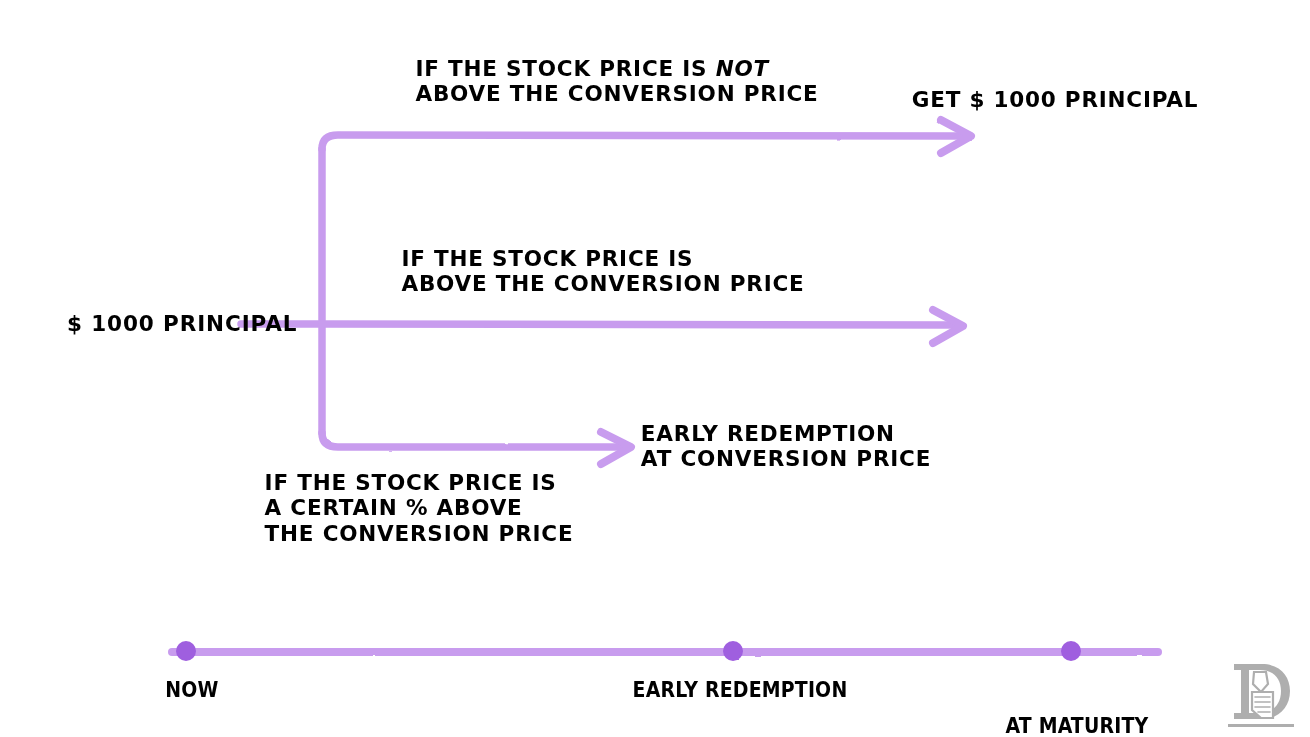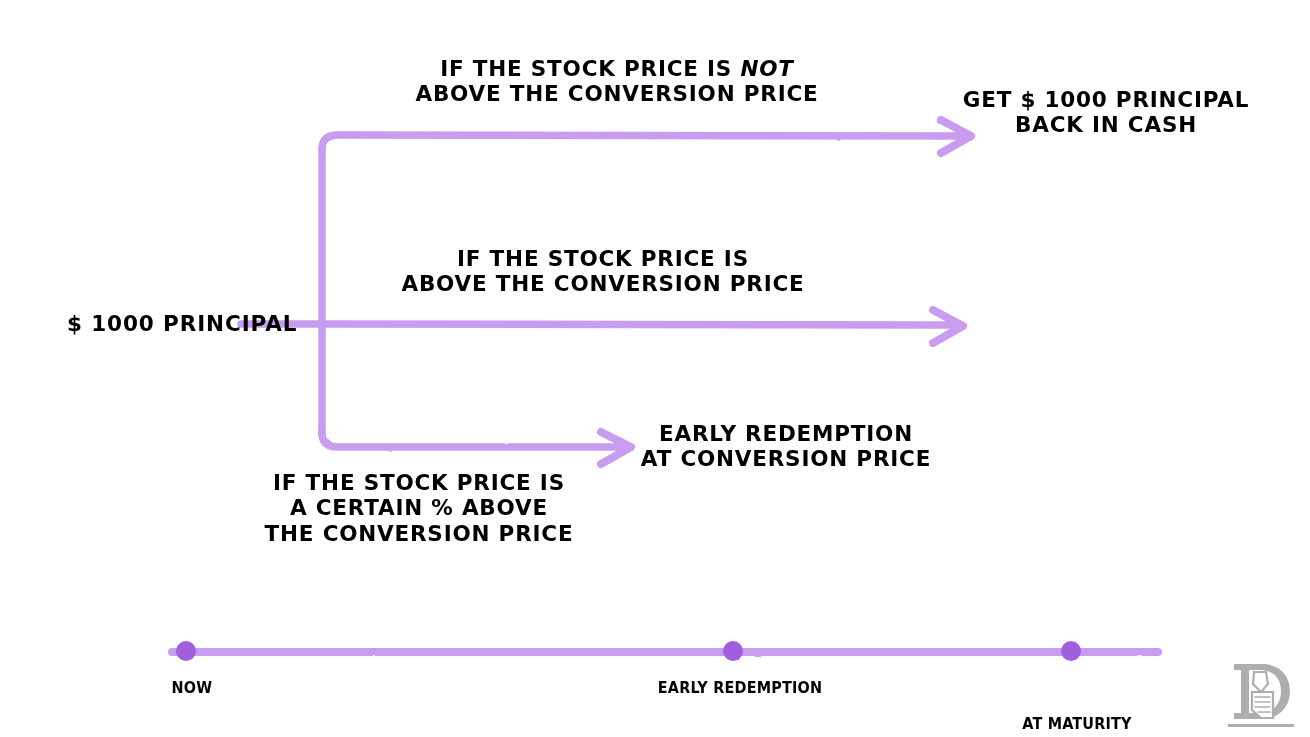--- a/index.html
+++ b/index.html
@@ -34,35 +34,35 @@
     position: absolute;
     color: #000000;
     font-family: "DejaVu Sans", sans-serif;
     font-weight: bold;
     letter-spacing: 0.6px;
     line-height: 1.18;
     white-space: pre;
     text-transform: uppercase;
   }
 
-  .label.ctr { text-align: center; transform: translateX(-50%); }
+  .label.ctr { transform: translateX(-50%); }
   .label.lft { text-align: left; margin-left: 29px; }
 
   .branch-note { font-size: 21.5px; letter-spacing: 0.8px; }
   .outcome     { font-size: 21.5px; letter-spacing: 0.8px; }
   .principal   { font-size: 21.5px; letter-spacing: 0.9px; }
 
   .ital { font-style: italic; }
 
   .tl-label {
     position: absolute;
     color: #000000;
     font-family: "DejaVu Sans Condensed", "DejaVu Sans", sans-serif;
     font-weight: bold;
-    font-size: 16px;
+    font-size: 21px;
     letter-spacing: 0.2px;
     text-align: center;
     transform: translateX(-50%);
     white-space: pre;
     text-transform: uppercase;
     font-stretch: condensed;
   }
 
   #logo {
     position: absolute;
@@ -112,21 +112,21 @@
       <circle cx="186" cy="651" r="10" fill="#9f5fdf"></circle>
       <circle cx="733" cy="651" r="10" fill="#9f5fdf"></circle>
       <circle cx="1071" cy="651" r="10" fill="#9f5fdf"></circle>
     </g>
   </svg>
 
   <div class="label lft principal" style="left:38px; top:311px;">$ 1000 PRINCIPAL</div>
 
   <div class="label ctr branch-note" style="left:617px; top:56px;"><span>IF THE STOCK PRICE IS </span><span class="ital">NOT</span><br><span>ABOVE THE CONVERSION PRICE</span></div>
 
-  <div class="label ctr outcome" style="left:1106px; top:87px;"><span>GET $ 1000 PRINCIPAL</span><br><span>BACK IN CASH</span></div>
+  <div class="label ctr outcome" style="left:1055px; top:87px;"><span>GET $ 1000 PRINCIPAL</span><br></div>
 
   <div class="label ctr branch-note" style="left:603px; top:246px;"><span>IF THE STOCK PRICE IS</span><br><span>ABOVE THE CONVERSION PRICE</span></div>
 
 
   <div class="label ctr branch-note" style="left:419px; top:470px;"><span>IF THE STOCK PRICE IS</span><br><span>A CERTAIN % ABOVE</span><br><span>THE CONVERSION PRICE</span></div>
 
   <div class="label ctr outcome" style="left:786px; top:421px;"><span>EARLY REDEMPTION</span><br><span>AT CONVERSION PRICE</span></div>
 
   <div class="tl-label" style="left:192px; top:678px;">NOW</div>
 

